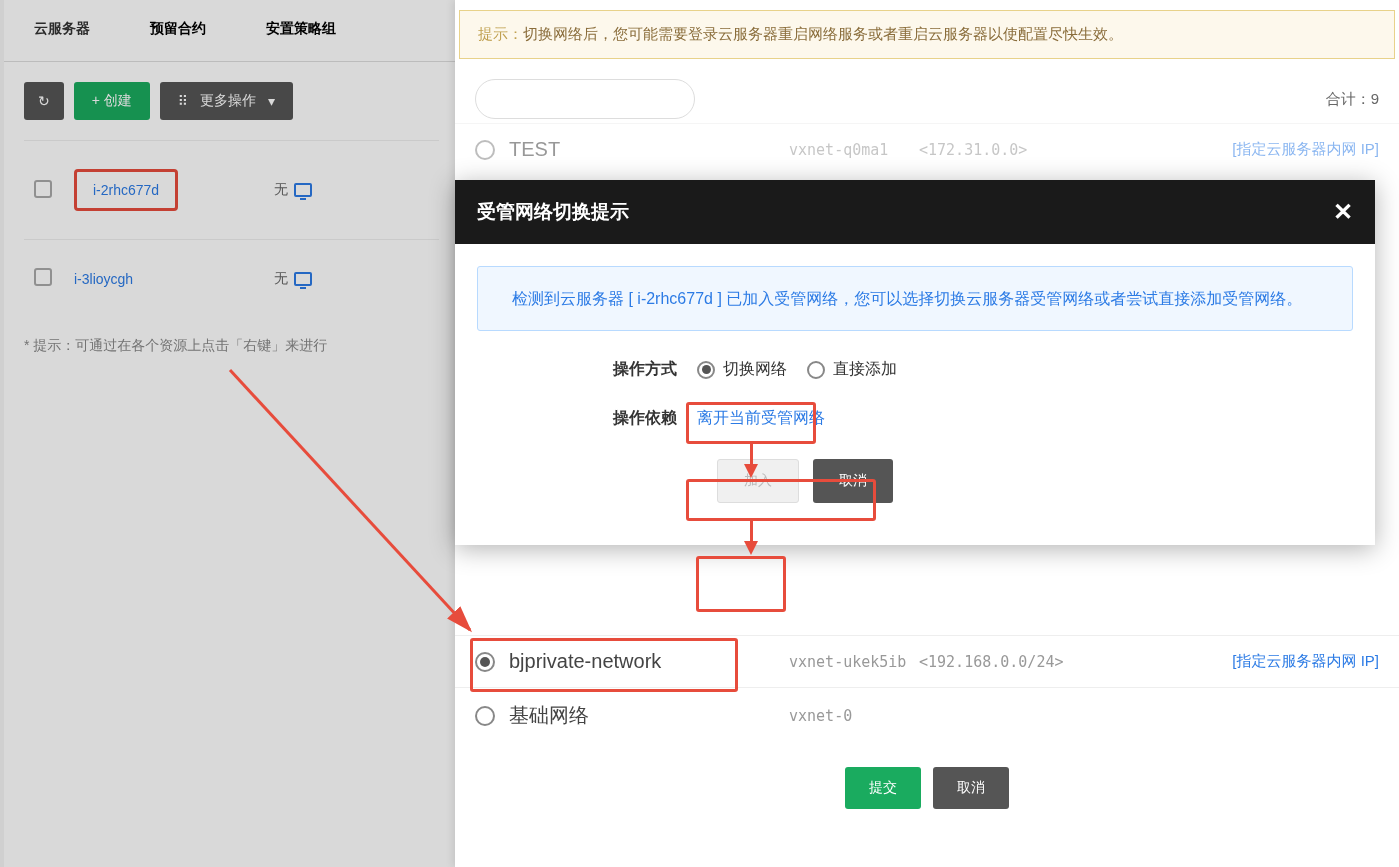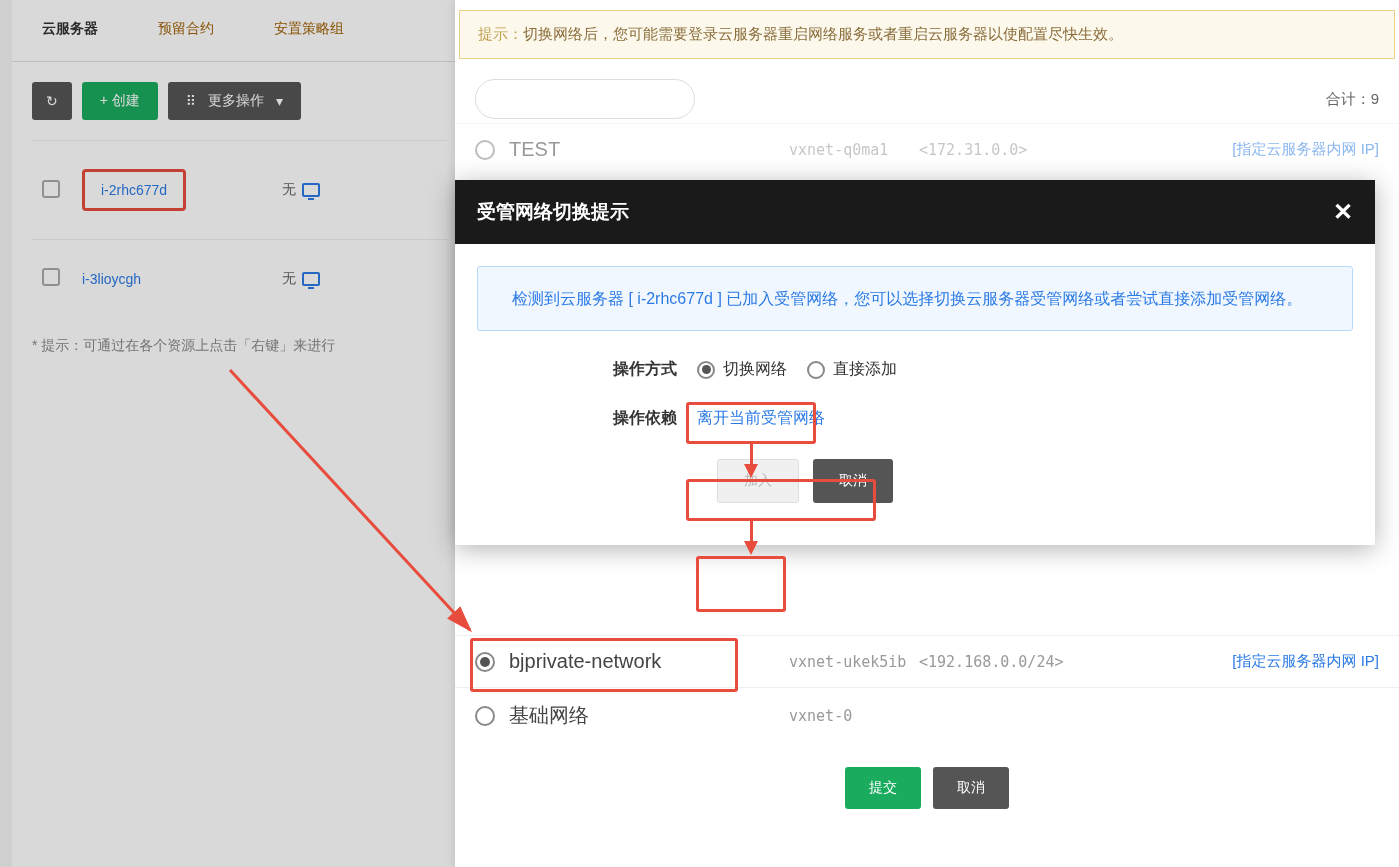--- a/index.html
+++ b/index.html
@@ -1,21 +1,21 @@
 <!DOCTYPE html>
 <html><head>
 <meta charset="utf-8">
 <style>
 * { margin: 0; padding: 0; box-sizing: border-box; }
 body { font-family: "Microsoft YaHei", Arial, sans-serif; font-size: 14px; color: #333; background: #f5f5f5; width: 1399px; height: 867px; overflow: hidden; position: relative; }
 
 
-.left-panel { position: absolute; left: 12px; top: 0; width: 455px; height: 867px; background: #fff; }
+.left-panel { position: absolute; left: 4px; top: 0; width: 455px; height: 867px; background: #fff; }
 .tabs { display: flex; border-bottom: 1px solid #ddd; }
-.tab { padding: 20px 30px; color: #a16207; cursor: pointer; }
+.tab { padding: 20px 30px; color: #000000; cursor: pointer; font-weight: bold; }
 .tab.active { font-weight: bold; color: #333; background: #fff; border-bottom: 3px solid transparent; }
 .toolbar { display: flex; gap: 10px; padding: 20px; }
 .btn { padding: 10px 18px; border: none; border-radius: 3px; cursor: pointer; font-size: 14px; display: inline-flex; align-items: center; gap: 6px; }
 .btn-refresh { background: #555; color: #fff; padding: 10px 14px; }
 .btn-create { background: #1aab5f; color: #fff; }
 .btn-more { background: #555; color: #fff; display: inline-flex; align-items: center; gap: 12px; }
 .table-area { padding: 0 20px; }
 .thead { display: flex; padding: 22px 10px; color: #555; font-weight: bold; }
 .thead .cb { width: 40px; }
 .thead .c-id { width: 200px; }

